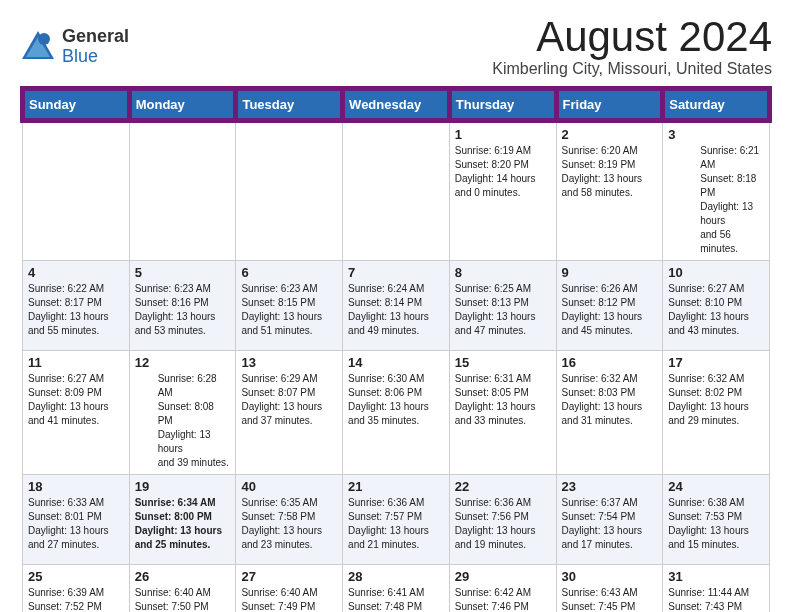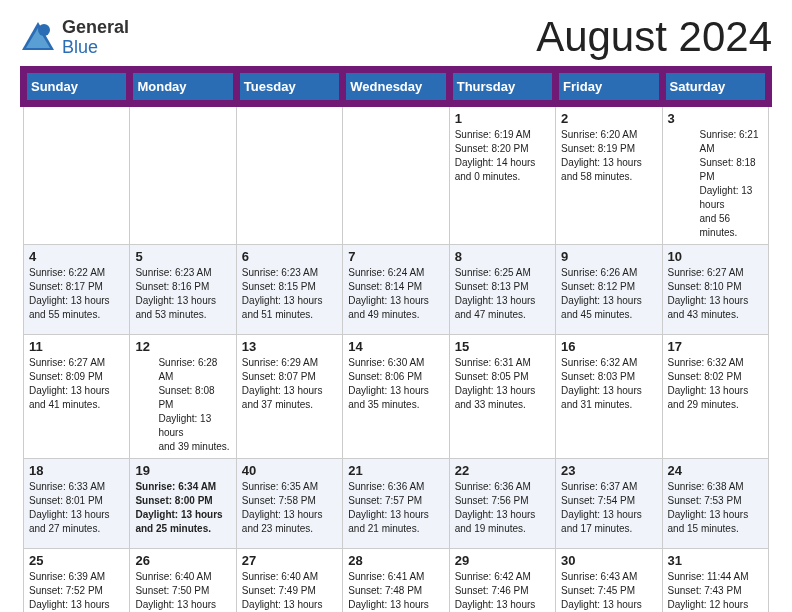--- a/index.html
+++ b/index.html
@@ -5,21 +5,21 @@
     * { box-sizing: border-box; margin: 0; padding: 0; }
     body {
       font-family: Arial, Helvetica, sans-serif;
       background: #fff;
       width: 792px;
       min-height: 612px;
       padding: 16px 20px;
     }
     .header {
       display: flex;
-      align-items: flex-end;
+      align-items: center;
       justify-content: space-between;
       margin-bottom: 8px;
       gap: 20px;
     }
     .logo {
       display: flex;
       align-items: center;
       gap: 6px;
     }
     .logo-text {
@@ -60,21 +60,21 @@
       border-collapse: collapse;
       table-layout: fixed;
     }
     thead tr th {
       background: #2a6db5;
       color: #fff;
       font-size: 13px;
       font-weight: bold;
       padding: 6px 4px;
       text-align: left;
-      border: 7px solid #701a75;
+      border: 5px solid #701a75;
     }
     tbody tr td {
       border: 1px solid #ccc;
       vertical-align: top;
       padding: 4px 5px;
       font-size: 10.5px;
       color: #222;
       height: 90px;
     }
     tbody tr:nth-child(odd) td {
@@ -109,20 +109,21 @@
       <polygon points="18,8 30,28 6,28" fill="#5a9fd4"></polygon>
       <circle cx="24" cy="10" r="6" fill="#2a6db5"></circle>
     </svg>
     <div class="logo-text">
       <span class="logo-general">General</span>
       <span class="logo-blue">Blue</span>
     </div>
   </div>
   <div class="title-block">
     <div class="title-month">August 2024</div>
+    <div class="title-location">Kimberling City, Missouri, United States</div>
   </div>
 </div>
 
 <table>
   <thead>
     <tr>
     <th>Sunday</th>
         <th>Monday</th>
         <th>Tuesday</th>
         <th>Wednesday</th>

